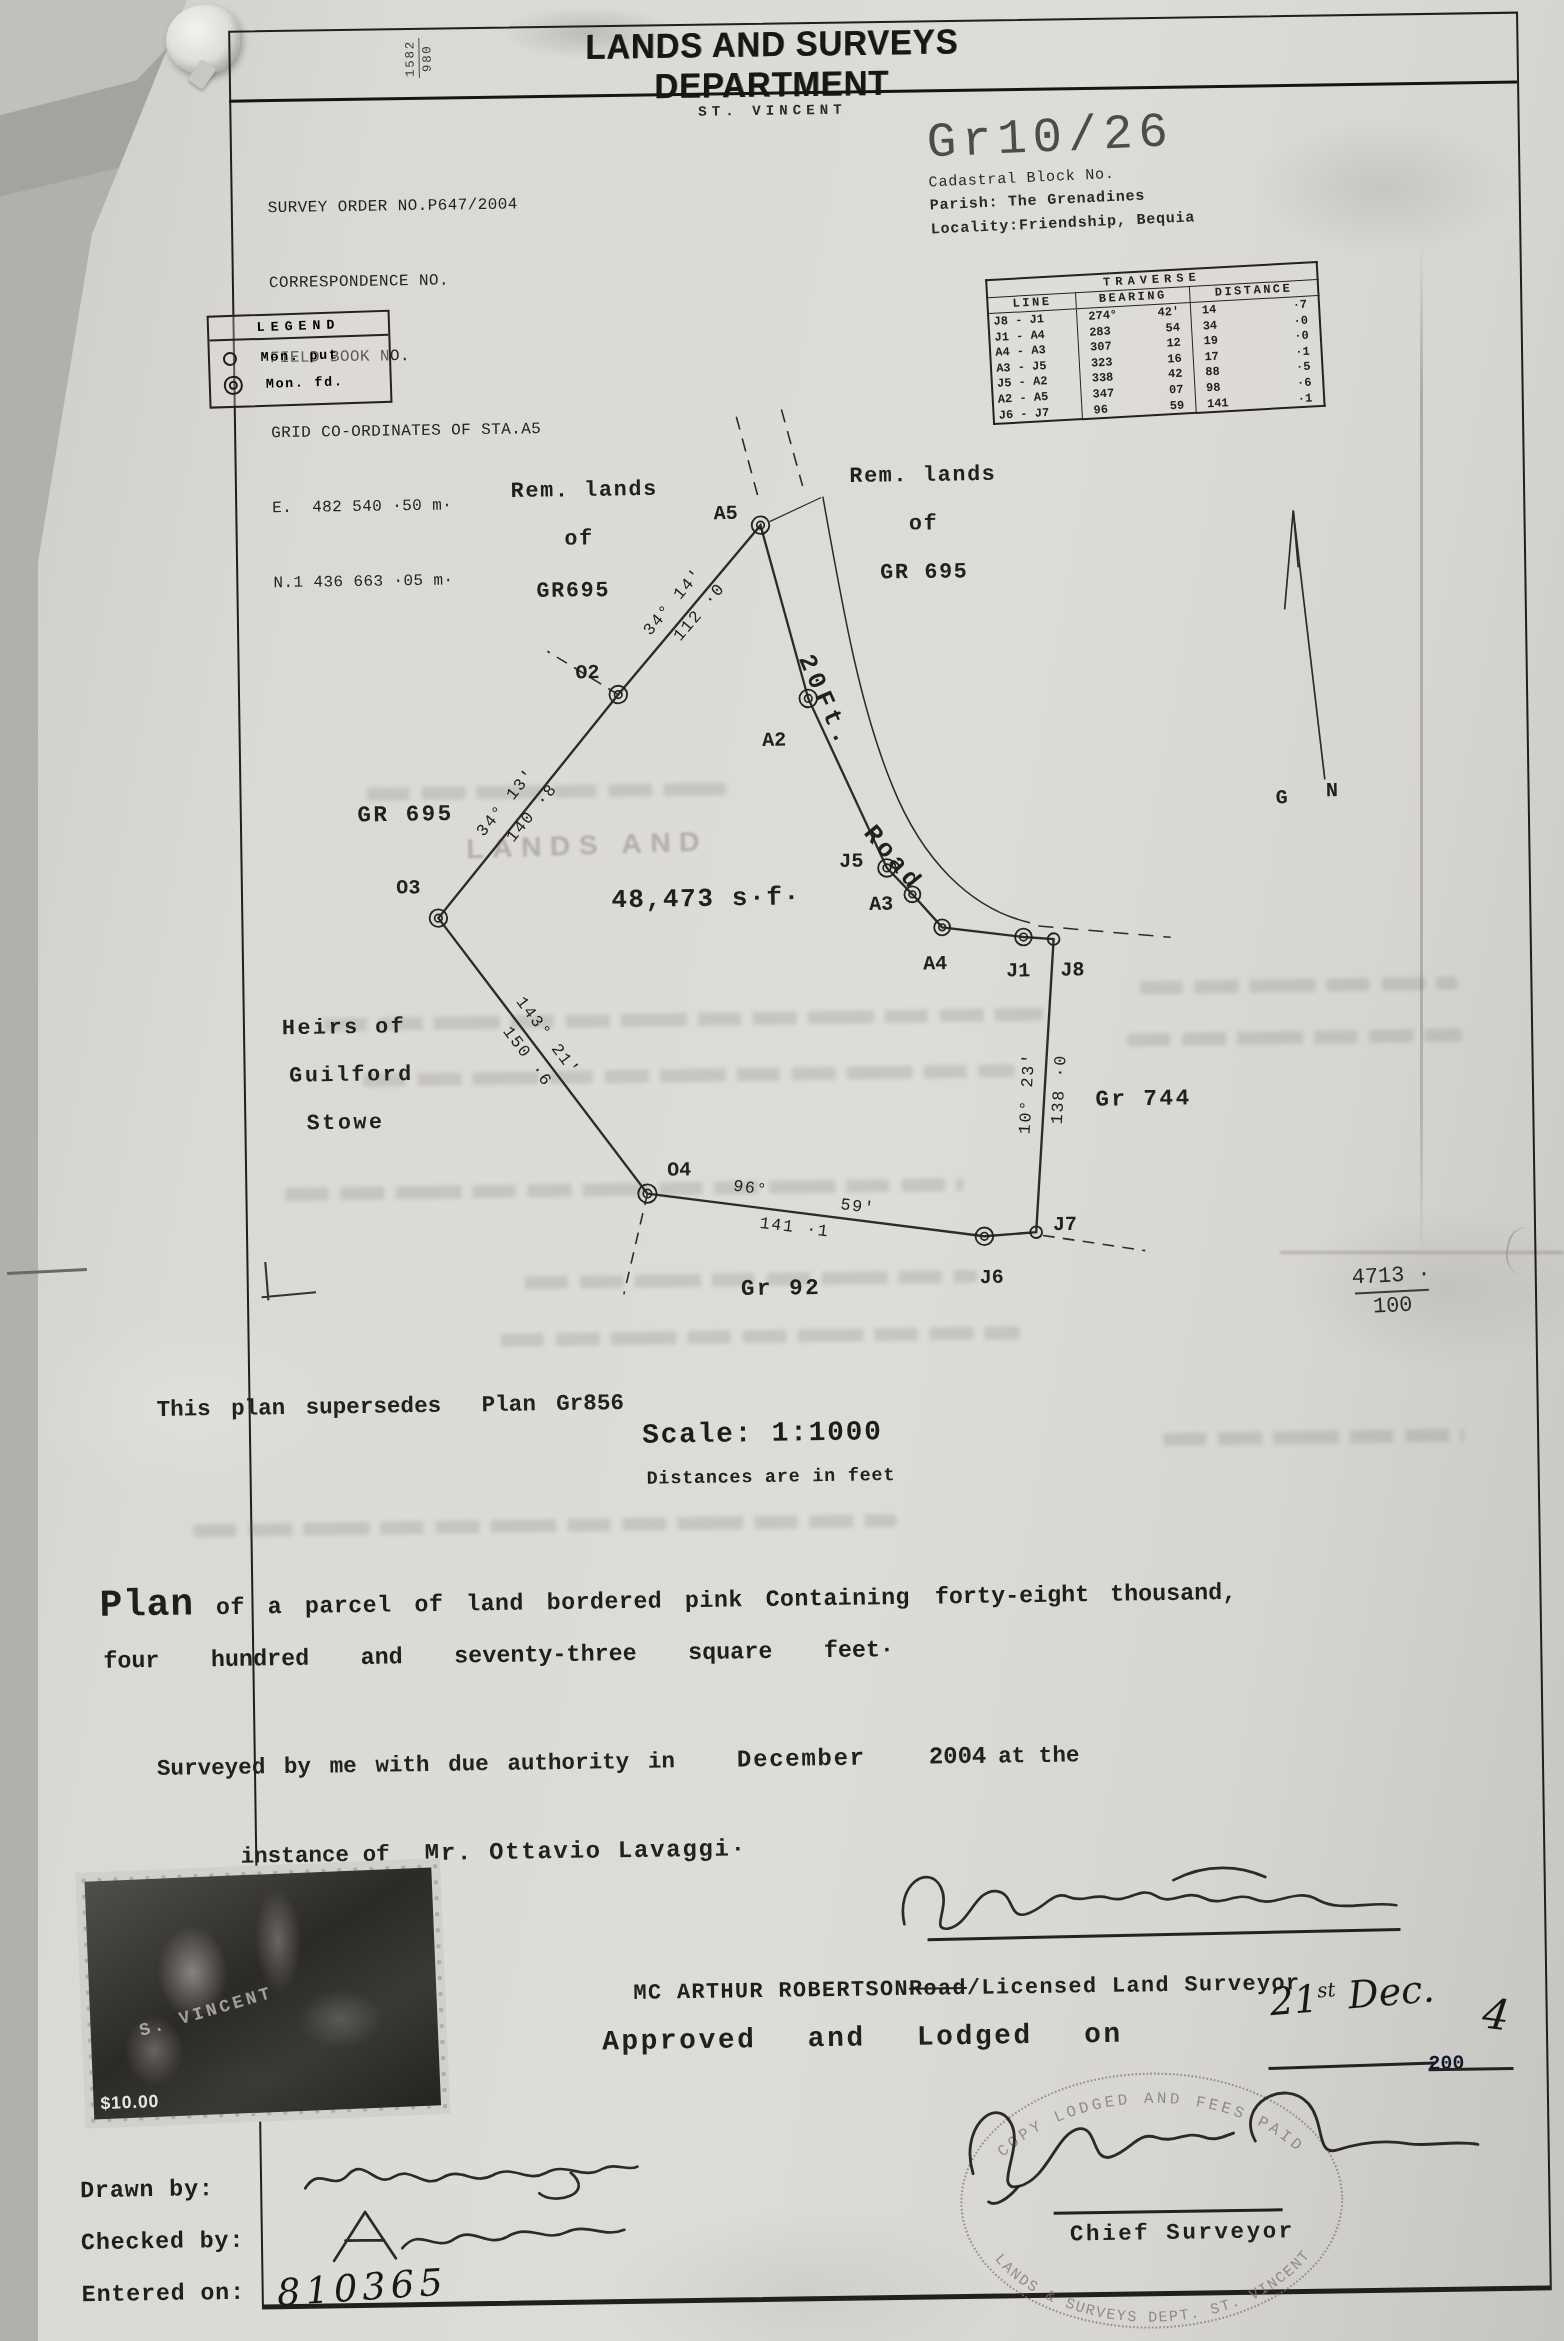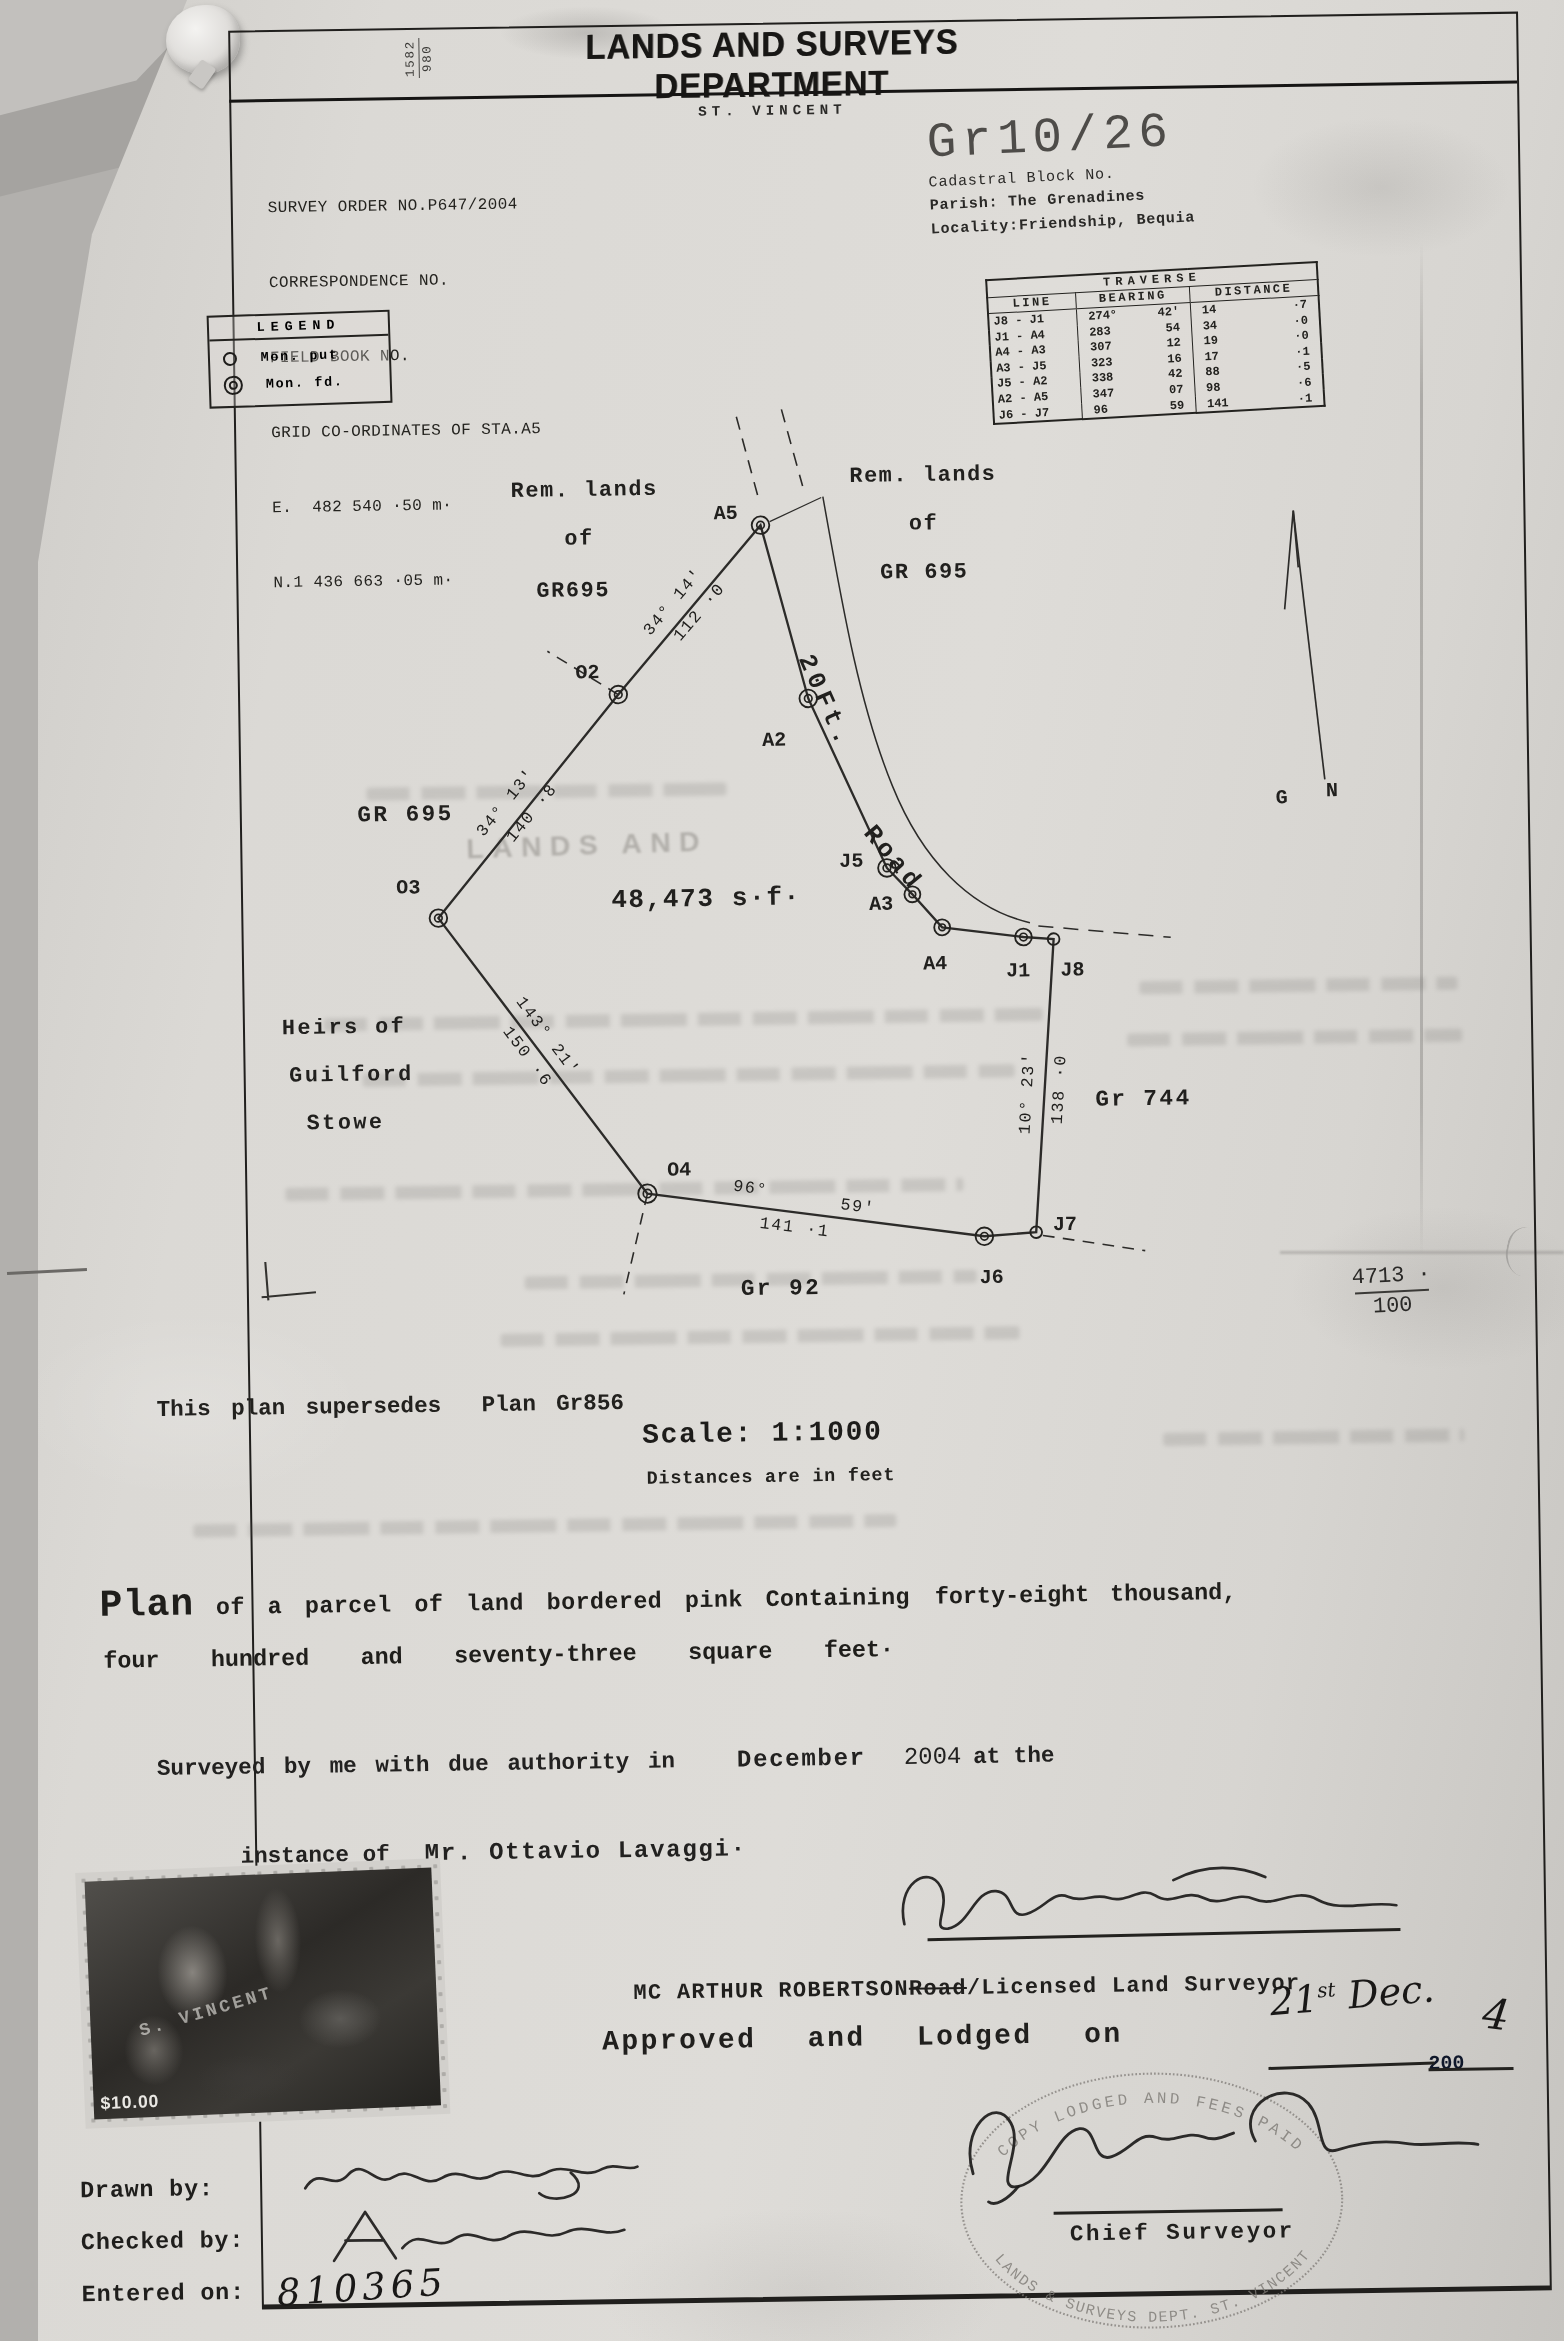--- a/index.html
+++ b/index.html
@@ -87,21 +87,21 @@
   
   .desc1{left:-154px;top:1549px;display:flex;align-items:baseline;white-space:pre;color:#1f1e1b;}
   .desc-lead{font-size:38px;font-weight:bold;letter-spacing:0.8px;}
   .desc-body{font-size:23.4px;font-weight:600;margin-left:22px;word-spacing:8.4px;letter-spacing:0.4px;}
   .desc-amt{font-size:23.4px;font-weight:bold;margin-left:25px;word-spacing:6.7px;}
   .desc2{left:-151px;top:1614px;font-size:23.4px;font-weight:bold;word-spacing:11.7px;color:#1f1e1b;white-space:pre;}
   
   .attest1{left:-99px;top:1721px;display:flex;align-items:baseline;white-space:pre;color:#222120;}
   .at-pre{font-size:22.6px;font-weight:600;word-spacing:5px;}
   .at-month{font-size:24px;font-weight:bold;margin-left:62px;letter-spacing:1.7px;}
-  .at-year{font-size:24px;font-weight:normal;margin-left:38px;}
+  .at-year{font-size:24px;font-weight:bold;margin-left:63px;}
   .at-post{font-size:22.6px;font-weight:600;margin-left:11.7px;}
   .attest2{left:-16.7px;top:1810px;display:flex;align-items:baseline;white-space:pre;color:#222120;}
   .at2-pre{font-size:22.6px;font-weight:600;}
   .at2-client{font-size:24px;font-weight:bold;margin-left:35px;letter-spacing:1.7px;}
   
   .sig{stroke:#1c1b1a;stroke-width:3.2;fill:none;stroke-linecap:round;stroke-linejoin:round;opacity:.92;}
   .sig-underline1{left:669px;top:1914px;width:473px;height:2.9px;background:#23221f;transform:rotate(-.4deg);}
   .surveyor-line{left:287px;top:1929px;font-size:22px;letter-spacing:1.3px;font-weight:600;color:#201f1d;white-space:pre;}
   .struck{text-decoration:line-through;}
   .approval-label{left:342px;top:1999px;font-size:28px;font-weight:600;letter-spacing:2.5px;word-spacing:32px;color:#201f1d;}

